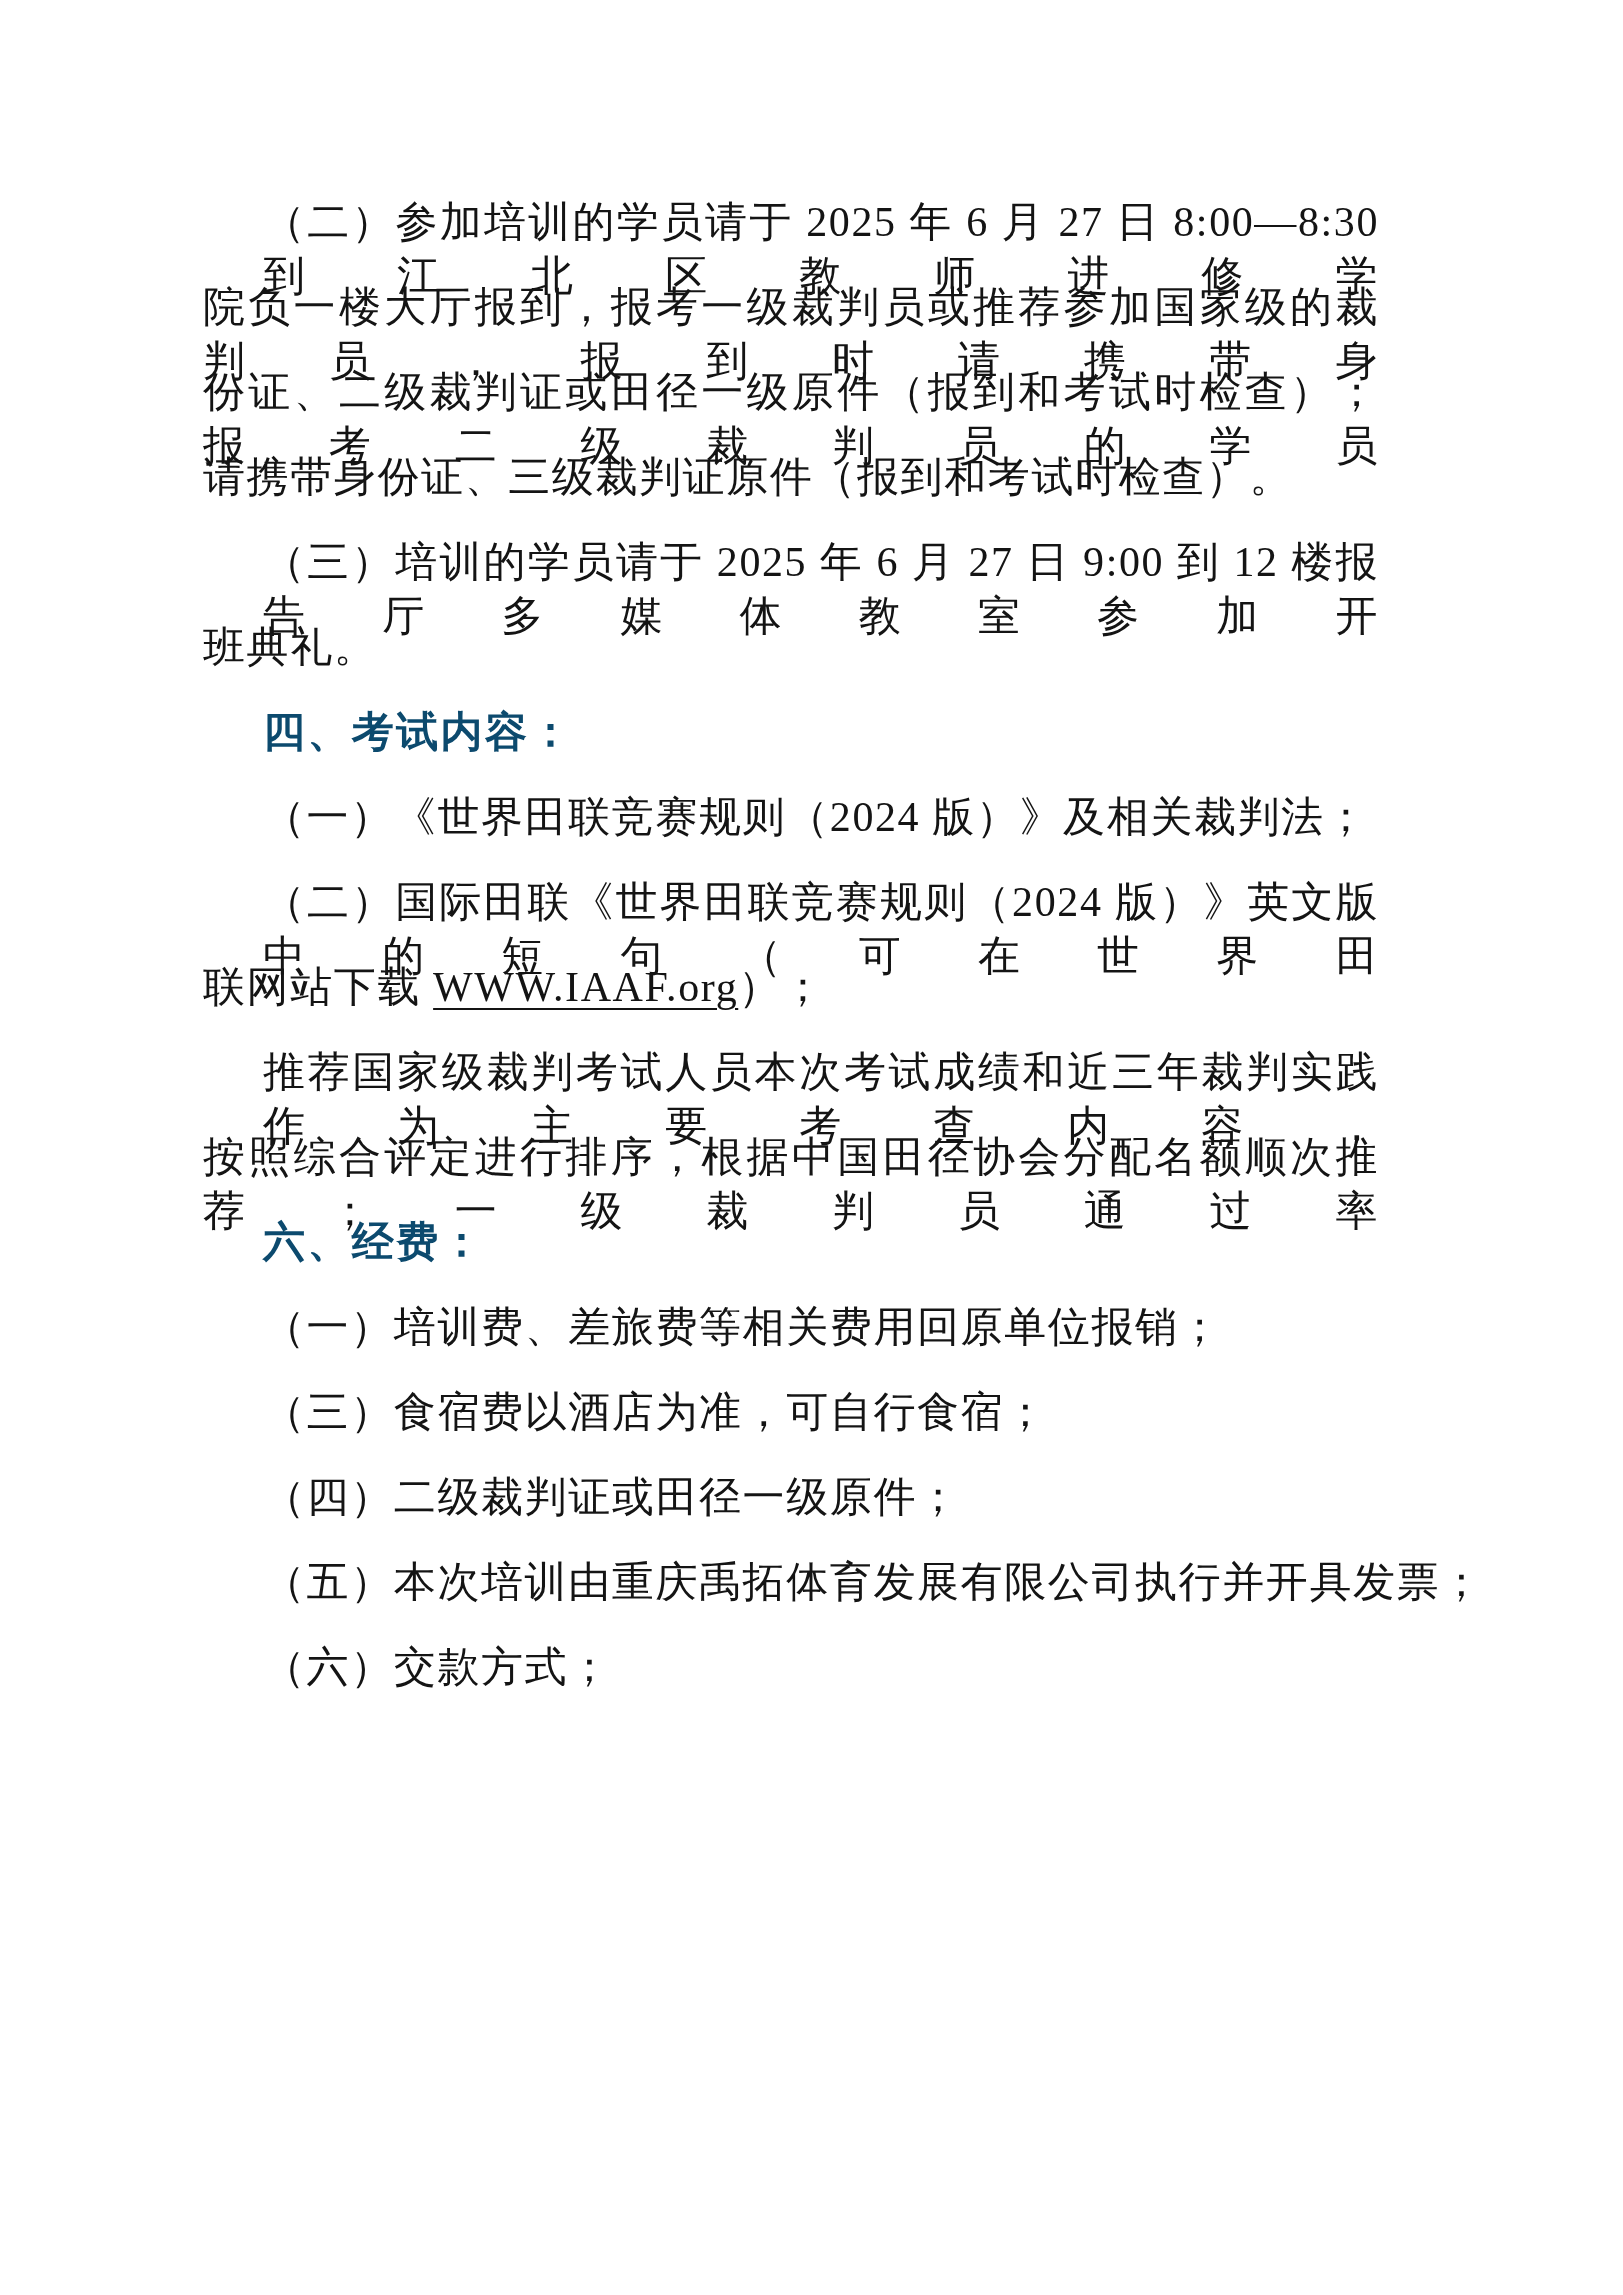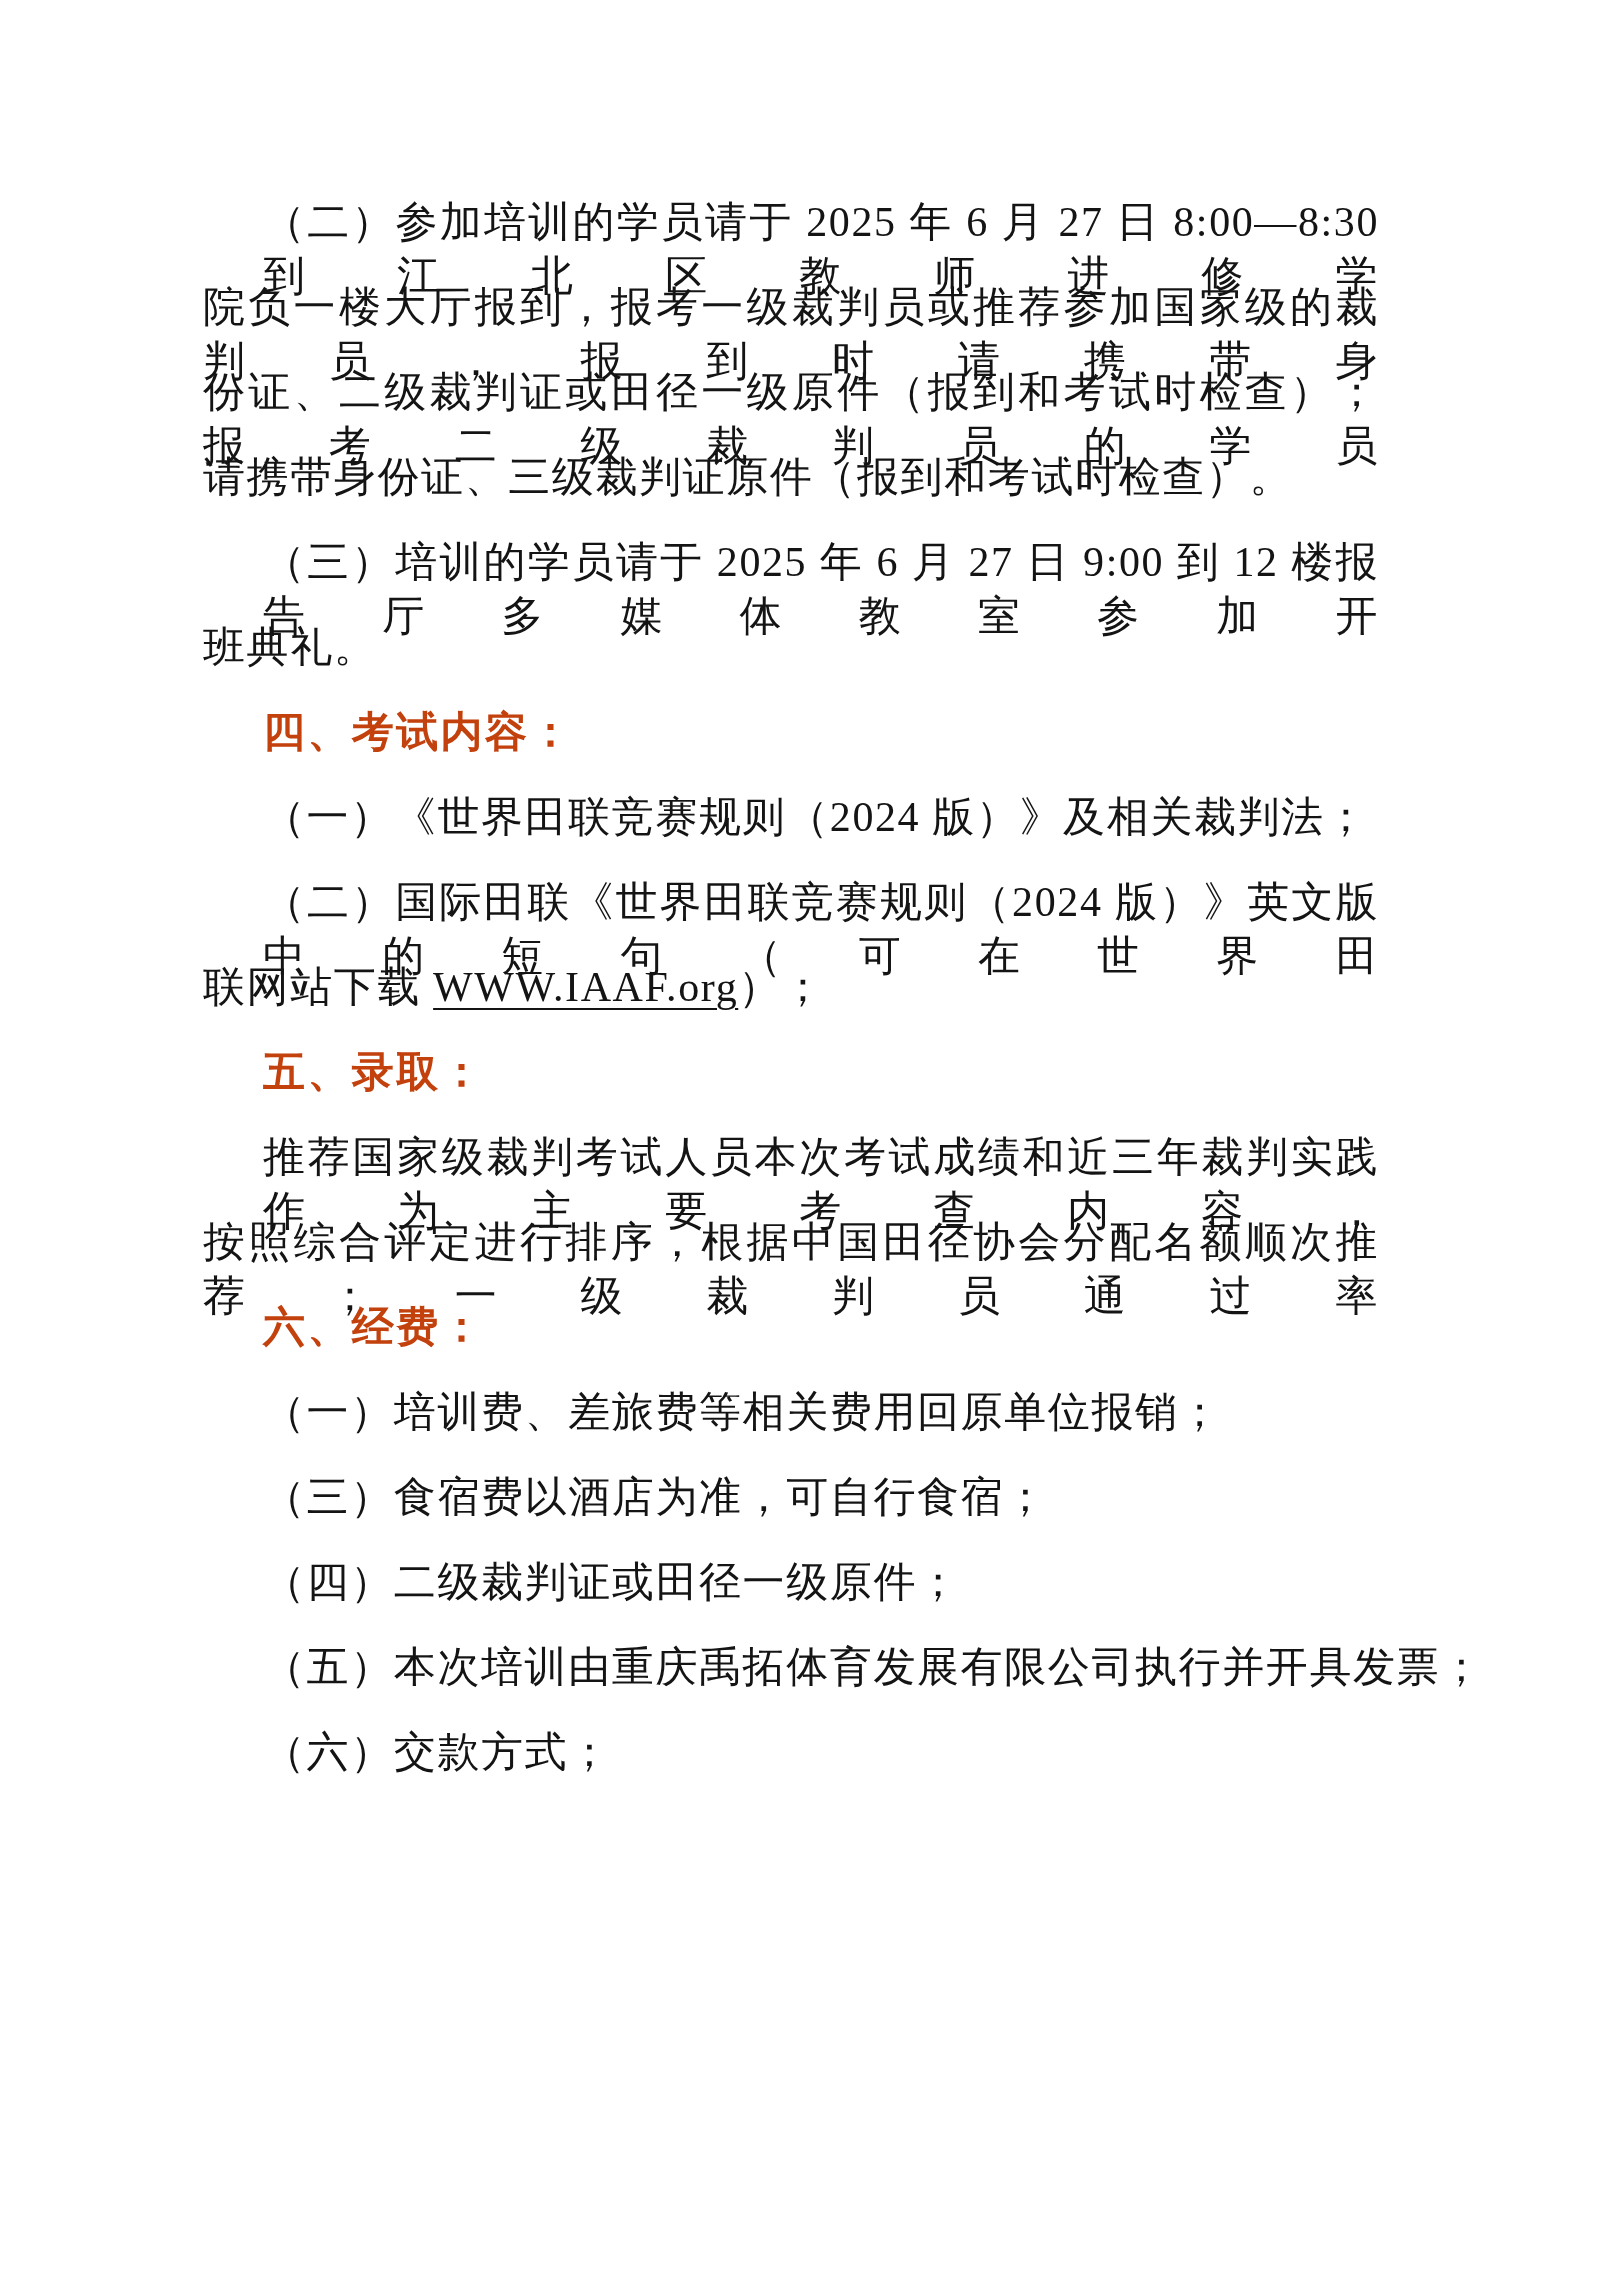--- a/index.html
+++ b/index.html
@@ -32,21 +32,21 @@
   }
   .line.justify {
     white-space: normal;
     text-align: justify;
     text-align-last: justify;
   }
   .line.indent-first { padding-left: 60px; }
   .line.indent-deep  { padding-left: 152px; }
   .line.heading {
     font-weight: bold;
-    color: #c2410c;
+    color: #0c4a6e;
     letter-spacing: 2.4px;
   }
   .u {
     text-decoration: underline;
     text-decoration-thickness: 2.4px;
     text-underline-offset: 7.1px;
   }
 </style>
 </head>
 <body>
@@ -56,21 +56,20 @@
       <div class="line body indent-first justify"><span>（二）参加培训的学员请于 2025 年 6 月 27 日 8:00—8:30 到江北区教师进修学</span></div>
       <div class="line body justify"><span>院负一楼大厅报到，报考一级裁判员或推荐参加国家级的裁判员，报到时请携带身</span></div>
       <div class="line body justify"><span>份证、二级裁判证或田径一级原件（报到和考试时检查）；报考二级裁判员的学员</span></div>
       <div class="line body"><span>请携带身份证、三级裁判证原件（报到和考试时检查）。</span></div>
       <div class="line body indent-first justify"><span>（三）培训的学员请于 2025 年 6 月 27 日 9:00 到 12 楼报告厅多媒体教室参加开</span></div>
       <div class="line body"><span>班典礼。</span></div>
       <div class="line heading indent-first"><span>四、考试内容：</span></div>
       <div class="line body indent-first"><span>（一）《世界田联竞赛规则（2024 版）》及相关裁判法；</span></div>
       <div class="line body indent-first justify"><span>（二）国际田联《世界田联竞赛规则（2024 版）》英文版中的短句（可在世界田</span></div>
       <div class="line body"><span>联网站下载 </span><span class="u">WWW.IAAF.org</span><span>）；</span></div>
-      <div class="line heading indent-first"><span>五、录取：</span></div>
       <div class="line body indent-first justify"><span>推荐国家级裁判考试人员本次考试成绩和近三年裁判实践作为主要考查内容，</span></div>
       <div class="line body justify"><span>按照综合评定进行排序，根据中国田径协会分配名额顺次推荐；一级裁判员通过率</span></div>
       <div class="line heading indent-first"><span>六、经费：</span></div>
       <div class="line body indent-first"><span>（一）培训费、差旅费等相关费用回原单位报销；</span></div>
       <div class="line body indent-first"><span>（三）食宿费以酒店为准，可自行食宿；</span></div>
       <div class="line body indent-first"><span>（四）二级裁判证或田径一级原件；</span></div>
       <div class="line body indent-first"><span>（五）本次培训由重庆禹拓体育发展有限公司执行并开具发票；</span></div>
       <div class="line body indent-first"><span>（六）交款方式；</span></div>
     </div>
 </div>

